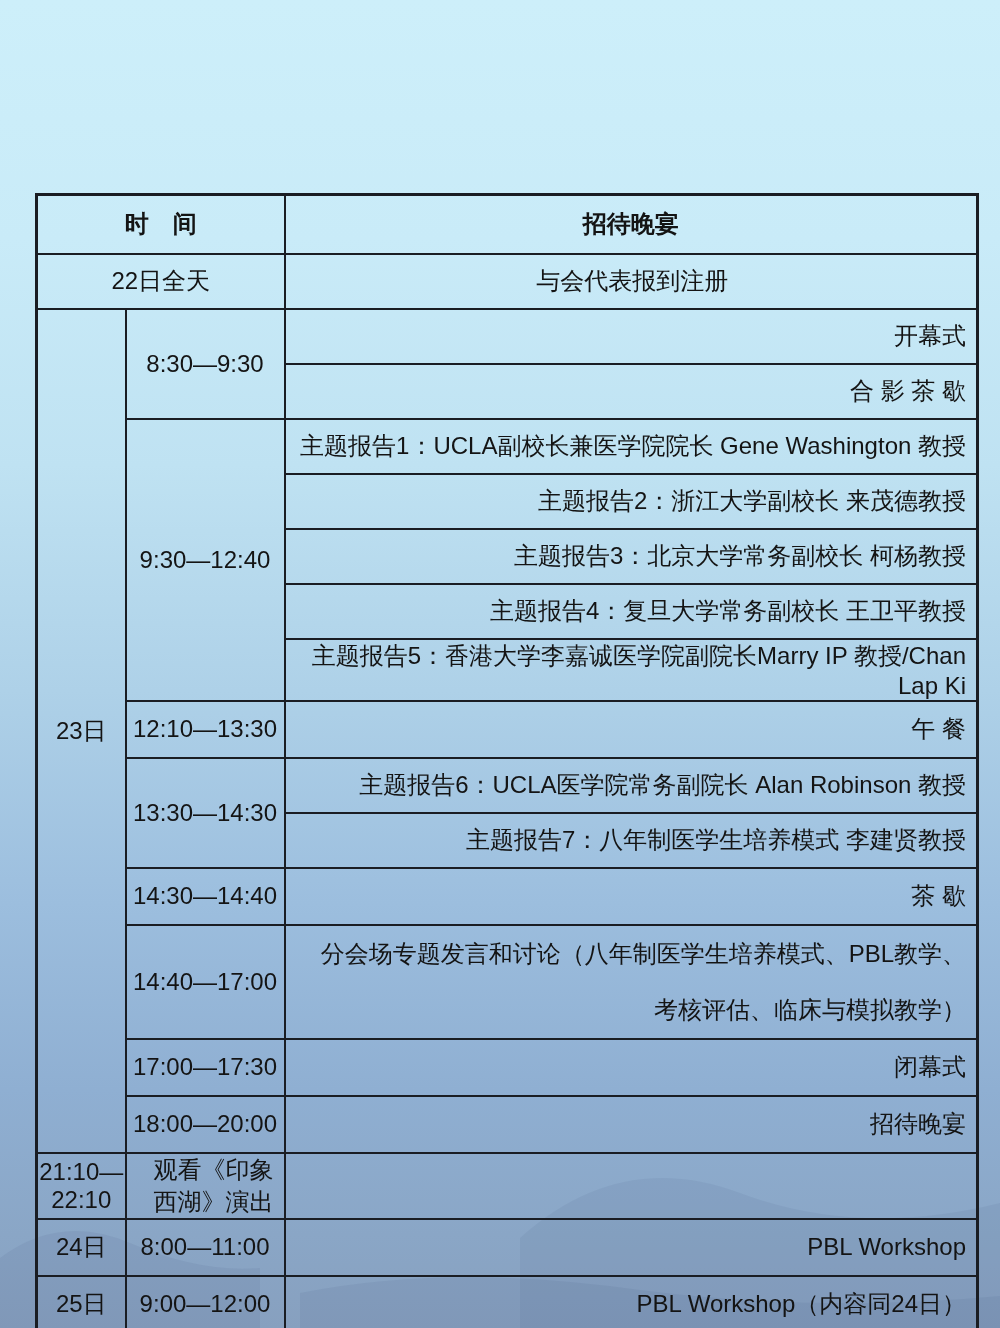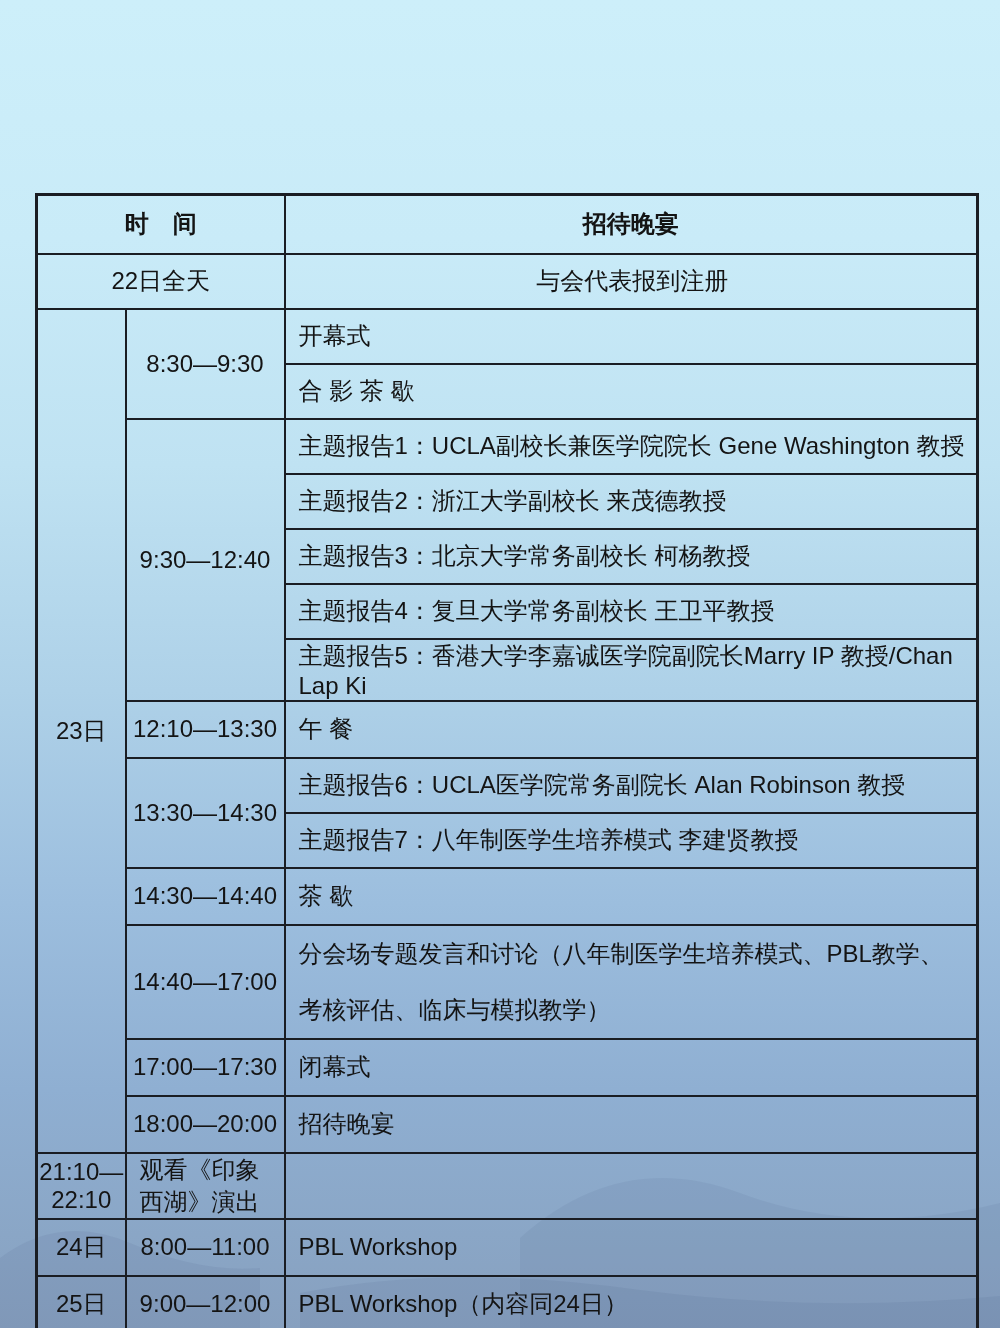--- a/index.html
+++ b/index.html
@@ -30,21 +30,21 @@
     border:2px solid #1a1d23;
     font-size:24px;color:#141414;
     vertical-align:middle;
     overflow:hidden;
   }
   .h59{height:59px}.h55{height:55px}.h113{height:113px}
   td.th{font-weight:bold;text-align:center;font-size:25px;color:#101010;}
   td.day{text-align:center;margin-left:18px;}
   td.time{text-align:center;vertical-align:top;padding:0;margin-top:40px;}
   .tlab{height:55px;display:flex;align-items:center;justify-content:center;}
-  td.content{text-align:left;padding:0 10px 0 13px;}
+  td.content{text-align:right;padding:0 10px 0 13px;}
   td.content-center{text-align:center;border-radius:14px;}
   td.content-tall{line-height:56px;}
 </style>
 </head>
 <body>
 
 <div class="page">
 
   <svg class="mountains" viewBox="0 0 1000 300" preserveAspectRatio="none">
     <path d="M0,300 L0,230 Q60,185 130,215 Q200,245 260,240 L260,300 Z" fill="#4f6288" opacity="0.12"></path>

